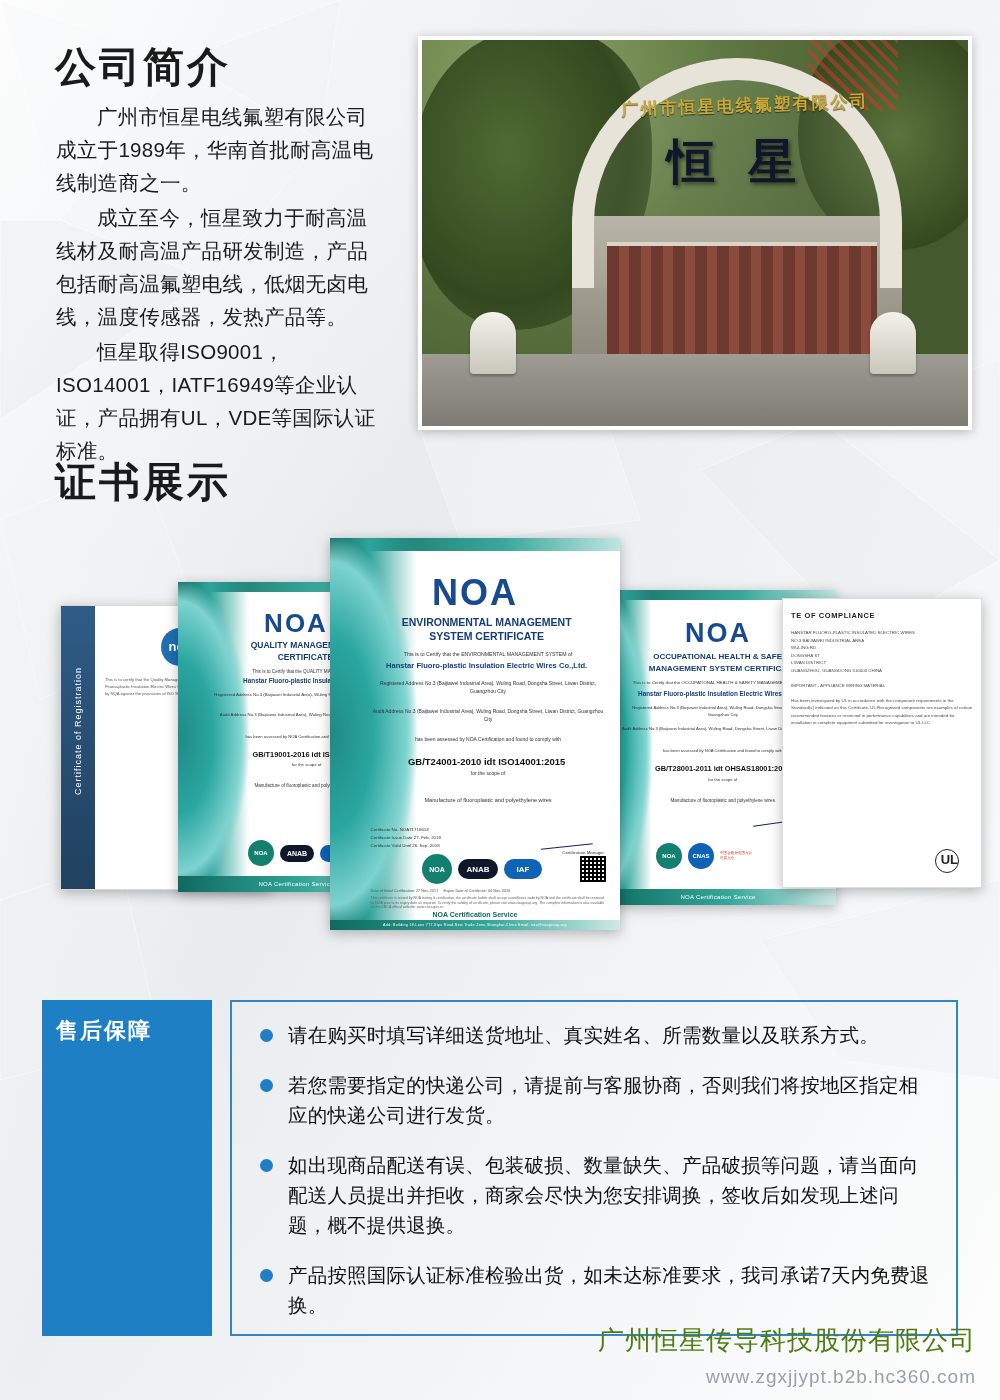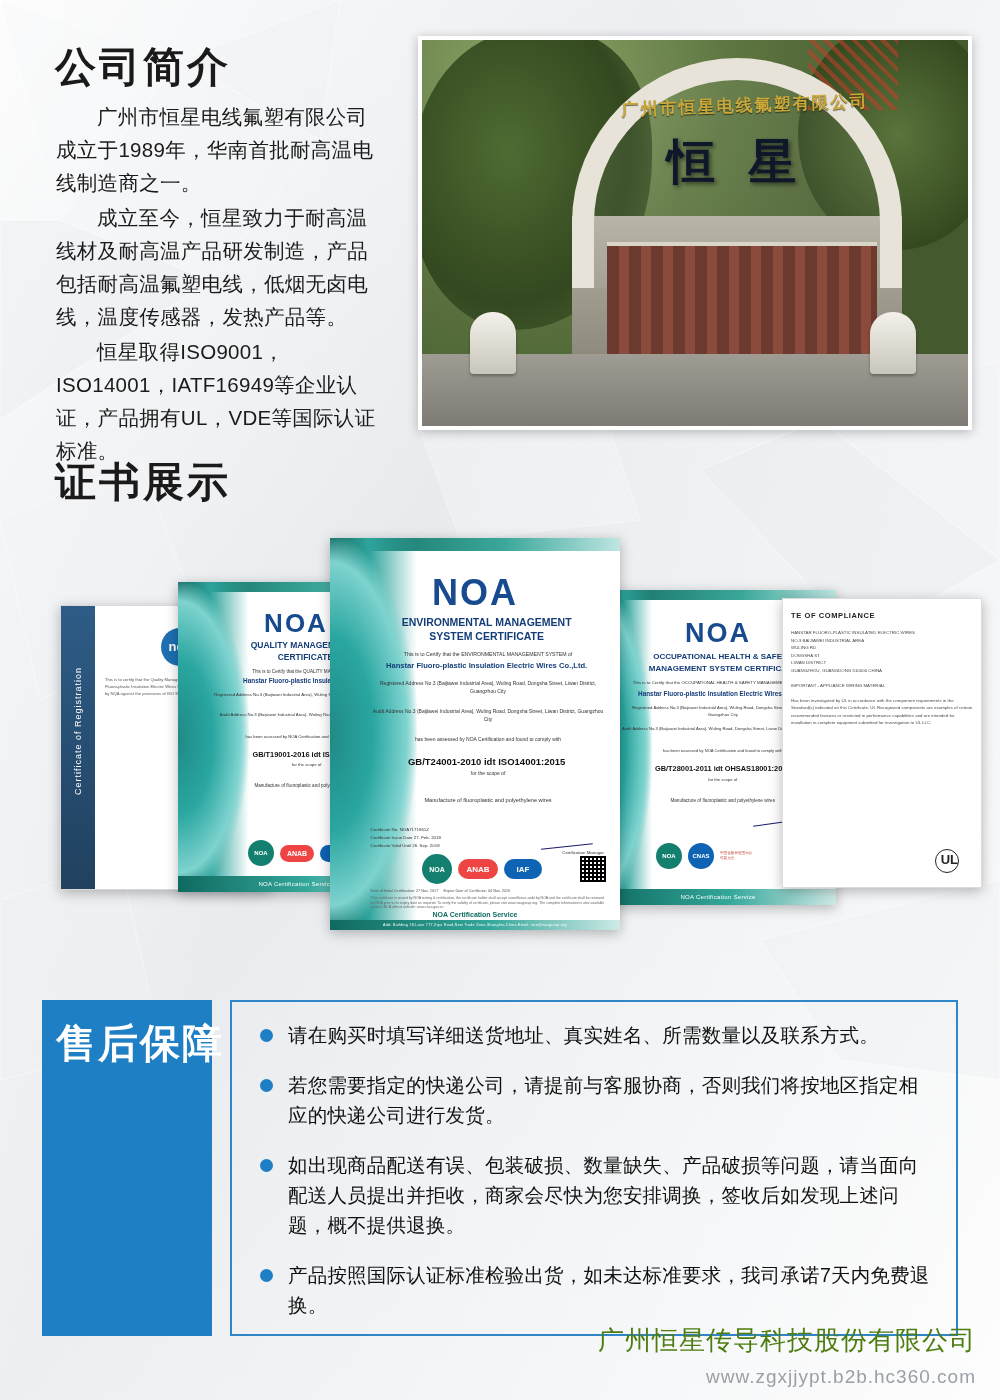--- a/index.html
+++ b/index.html
@@ -306,21 +306,21 @@
     background: #0f5ea8;
     color: #fff;
     text-align: center;
     font-weight: bold;
     display: flex;
     align-items: center;
     justify-content: center;
   }
   .badge-pill {
     border-radius: 999px;
-    background: #ef4444;
+    background: #0f172a;
     color: #fff;
     text-align: center;
     font-weight: bold;
     display: flex;
     align-items: center;
     justify-content: center;
   }
   .qr {
     background:
       repeating-linear-gradient(90deg, #000 0 2px, #fff 2px 4px),
@@ -380,21 +380,21 @@
     left: 0; top: 0;
     width: 170px;
     height: 336px;
     background: #1f7fc4;
     color: #fff;
   }
   .service-label .txt {
     position: absolute;
     left: 14px;
     top: 16px;
-    font-size: 40px;
+    font-size: 22px;
     font-weight: bold;
     letter-spacing: 2px;
     white-space: nowrap;
   }
   .service-panel {
     position: absolute;
     left: 188px;
     top: 0;
     width: 728px;
     height: 336px;

